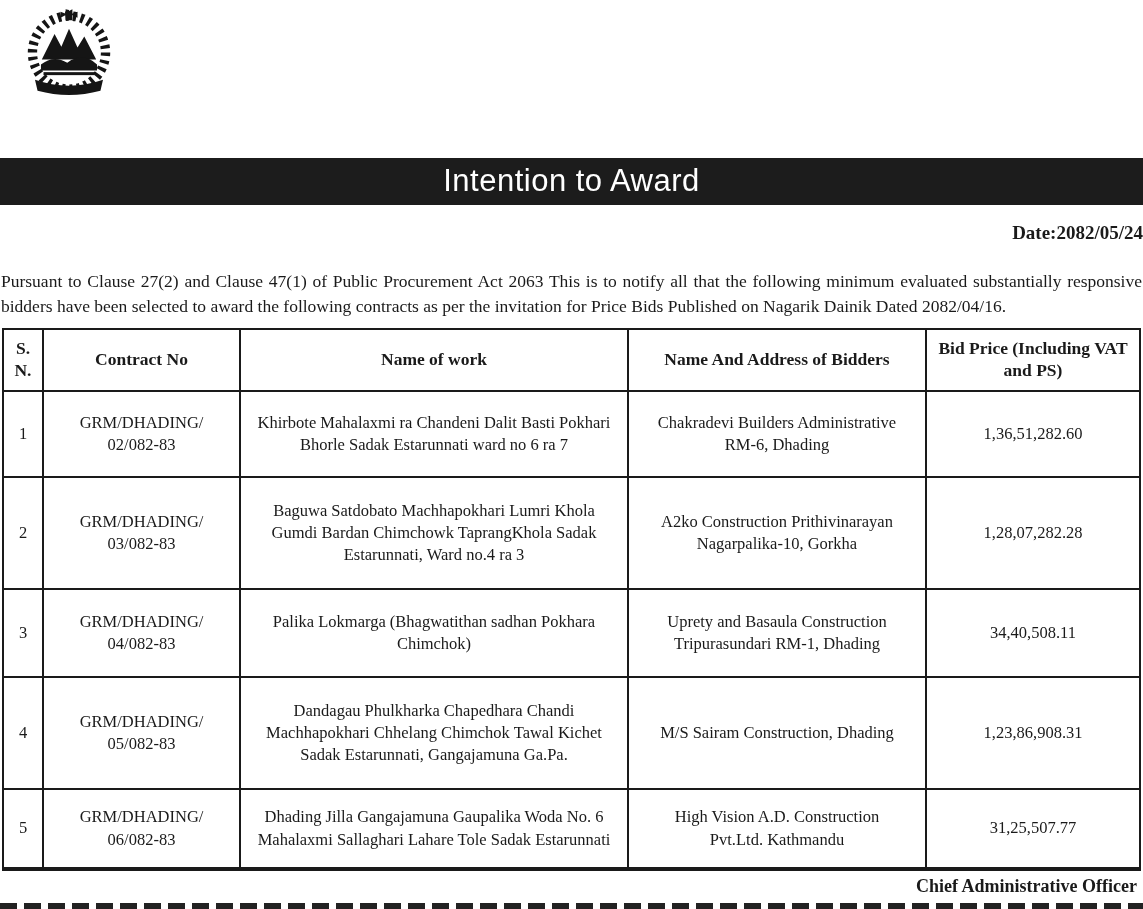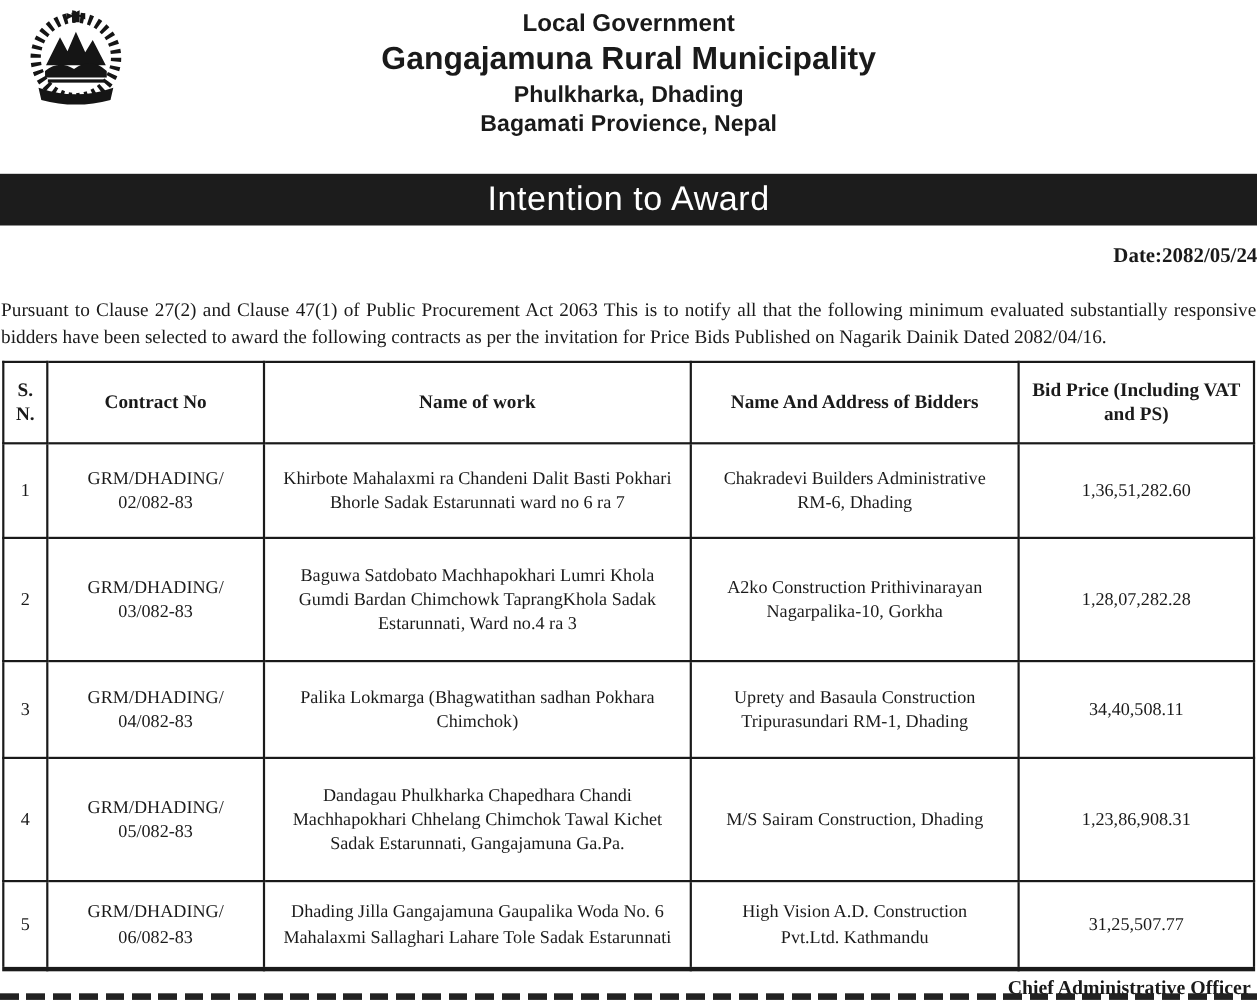--- a/index.html
+++ b/index.html
@@ -84,21 +84,21 @@
   }
   .award-table th {
     font-size: 17.5px;
     font-weight: bold;
     line-height: 1.25;
   }
   .award-table td {
     font-size: 16.5px;
     line-height: 1.35;
   }
-  .award-table tr.hdr     { height: 74px; }
+  .award-table tr.hdr     { height: 62px; }
   .award-table tr.r0      { height: 86px; }
   .award-table tr.r1      { height: 112px; }
   .award-table tr.r2      { height: 88px; }
   .award-table tr.r3      { height: 112px; }
   .award-table tr.r4      { height: 80px; }
   .cell-bidder { padding: 3px 20px !important; }
   .contract-part { display: block; }
 
   
   .signatory {
@@ -132,26 +132,20 @@
     <circle cx="60" cy="52" r="34" fill="#ffffff"></circle>
 
     <path d="M28 60 L43 30 L51 45 L60 24 L70 46 L78 33 L92 60 Z" fill="#151515"></path>
 
     <path d="M27 66 Q42 54 58 64 Q76 50 93 66 L93 73 L27 73 Z" fill="#151515"></path>
 
     <rect x="30" y="75" width="60" height="3.5" fill="#151515"></rect>
 
     <path d="M20 84 Q60 98 100 84 L97 97 Q60 107 23 97 Z" fill="#151515"></path>
   </svg>
-  <div class="head-text">
-    <div class="head-line1">Local Government</div>
-    <div class="head-line2">Gangajamuna Rural Municipality</div>
-    <div class="head-line3">Phulkharka, Dhading</div>
-    <div class="head-line4">Bagamati Provience, Nepal</div>
-  </div>
 </div>
 
 <div class="banner">Intention to Award</div>
 
 <div class="date-line">Date:2082/05/24</div>
 <div class="notice-body">Pursuant to Clause 27(2) and Clause 47(1) of Public Procurement Act 2063 This is to notify all that the following minimum evaluated substantially responsive bidders have been selected to award the following contracts as per the invitation for Price Bids Published on Nagarik Dainik Dated 2082/04/16.</div>
 
 <table class="award-table">
   <colgroup>
     <col style="width:40px">

